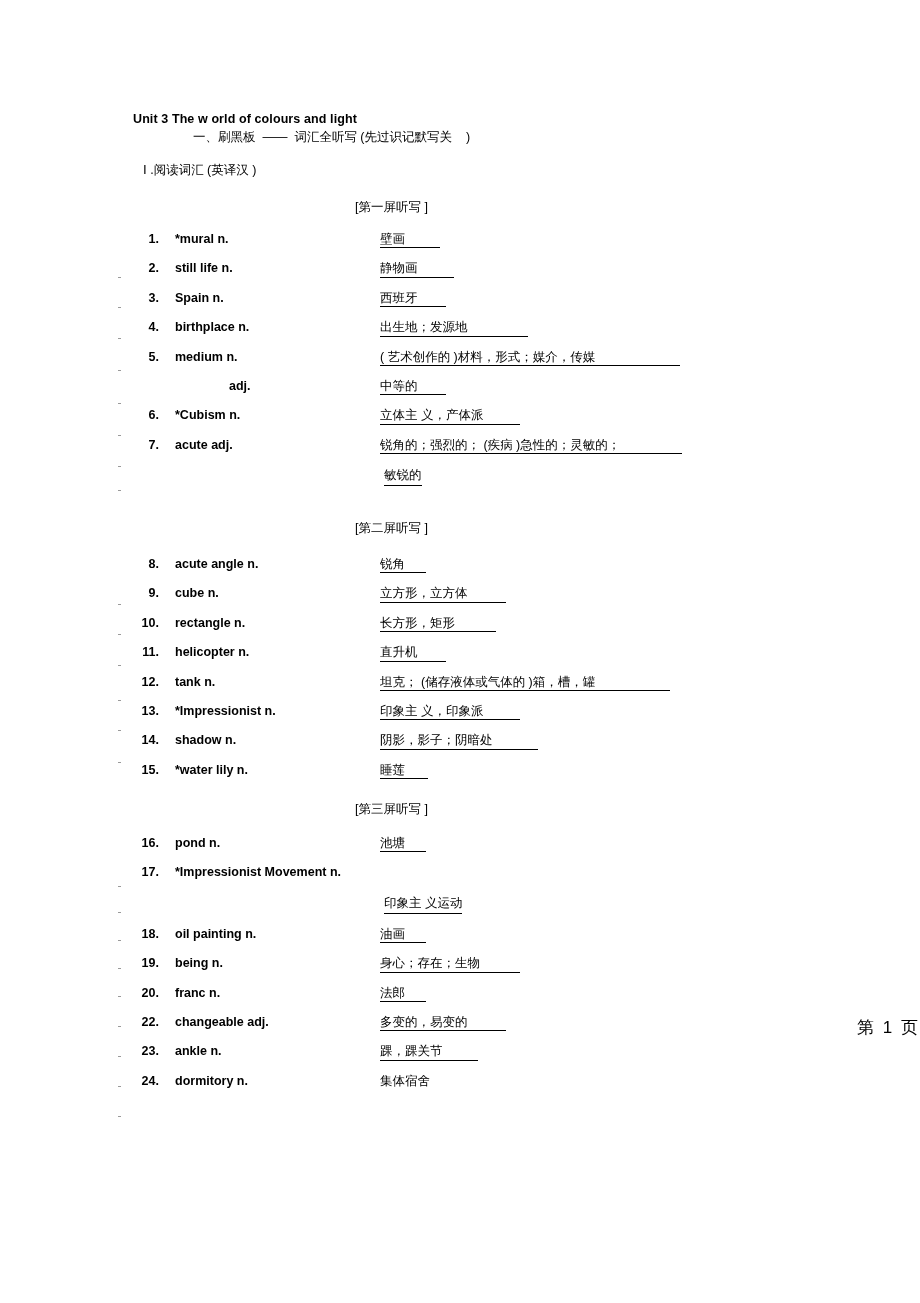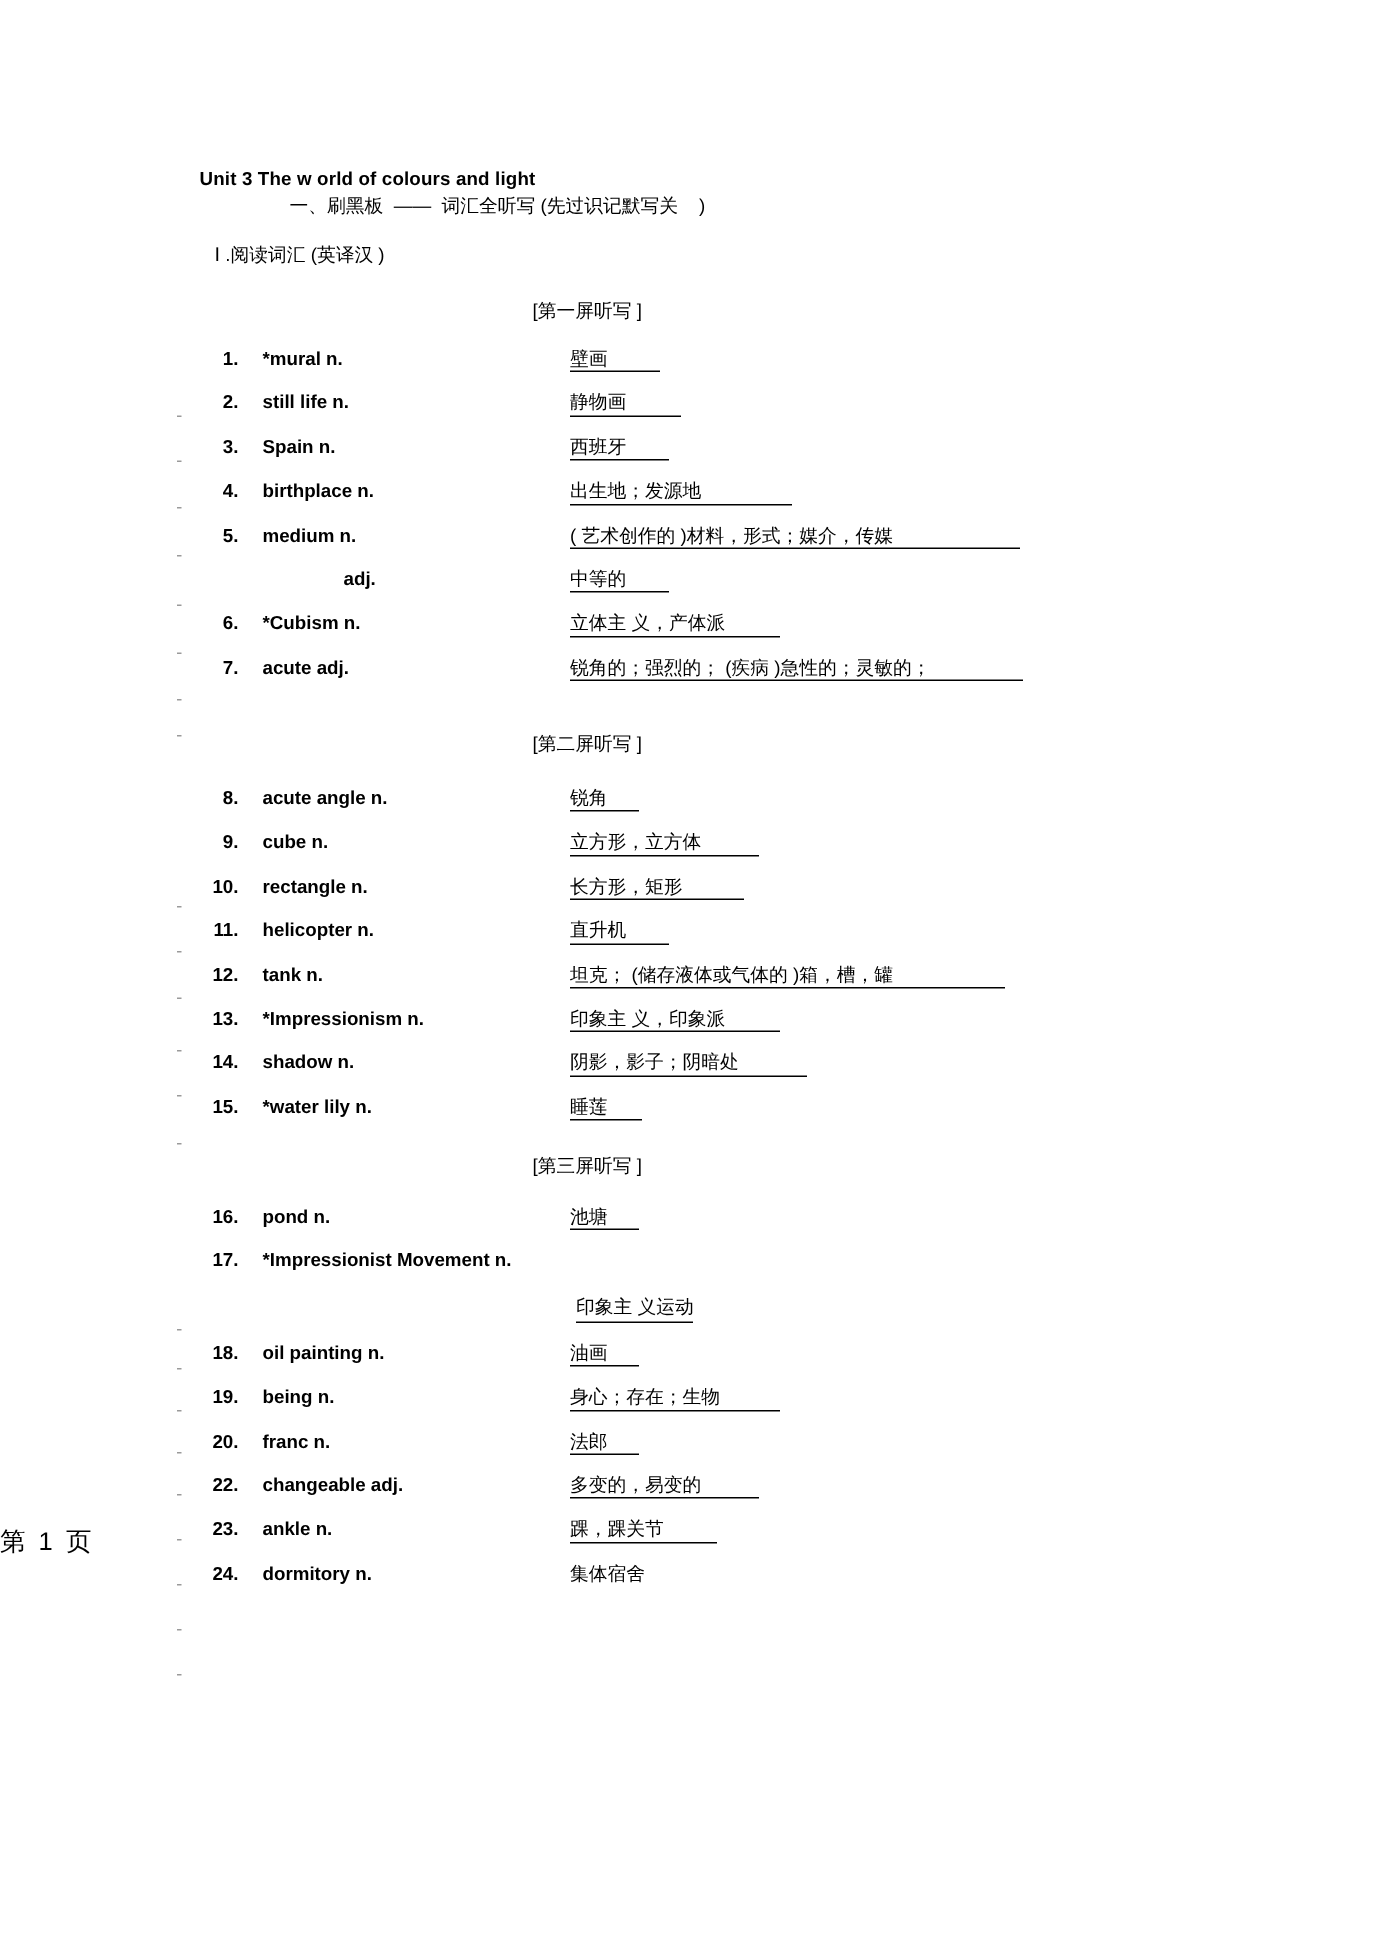--- a/index.html
+++ b/index.html
@@ -97,21 +97,21 @@
     display: inline-block;
     padding-bottom: 1px;
   }
   .underline-none { border-bottom: none !important; }
 
   .footer {
     position: absolute;
     left: 0;
     right: 0;
     bottom: 74px;
-    text-align: left;
+    text-align: right;
     font-size: 17px;
     letter-spacing: 2px;
   }
   .footer .pagenum {
     font-weight: normal;
   }
   
   .ticks {
     position: absolute;
     left: 118px;
@@ -199,20 +199,24 @@
     <div class="entry">
       <span class="num">6.</span>
       <span class="term">*Cubism n.</span>
       <span class="meaning" style="max-width:140px">立体主 义，产体派</span>
     </div>
     <div class="entry">
       <span class="num">7.</span>
       <span class="term">acute adj.</span>
       <span class="meaning" style="max-width:302px">锐角的；强烈的； (疾病 )急性的；灵敏的；</span>
     </div>
+    <div class="meaning-row">
+      <span class="spacer"></span>
+      <span class="meaning">敏锐的</span>
+    </div>
   </div>
 
   <div class="screen-label sec2">[第二屏听写  ]</div>
   <div class="entries">
     <div class="entry">
       <span class="num">8.</span>
       <span class="term">acute angle n.</span>
       <span class="meaning" style="max-width:46px">锐角</span>
     </div>
     <div class="entry">
@@ -230,21 +234,21 @@
       <span class="term">helicopter n.</span>
       <span class="meaning" style="max-width:66px">直升机</span>
     </div>
     <div class="entry">
       <span class="num">12.</span>
       <span class="term">tank n.</span>
       <span class="meaning" style="max-width:290px">坦克； (储存液体或气体的      )箱，槽，罐</span>
     </div>
     <div class="entry">
       <span class="num">13.</span>
-      <span class="term">*Impressionism n.</span>
+      <span class="term">*Impressionist n.</span>
       <span class="meaning" style="max-width:140px">印象主 义，印象派</span>
     </div>
     <div class="entry">
       <span class="num">14.</span>
       <span class="term">shadow n.</span>
       <span class="meaning" style="max-width:158px">阴影，影子；阴暗处</span>
     </div>
     <div class="entry">
       <span class="num">15.</span>
       <span class="term">*water lily  n.</span>

